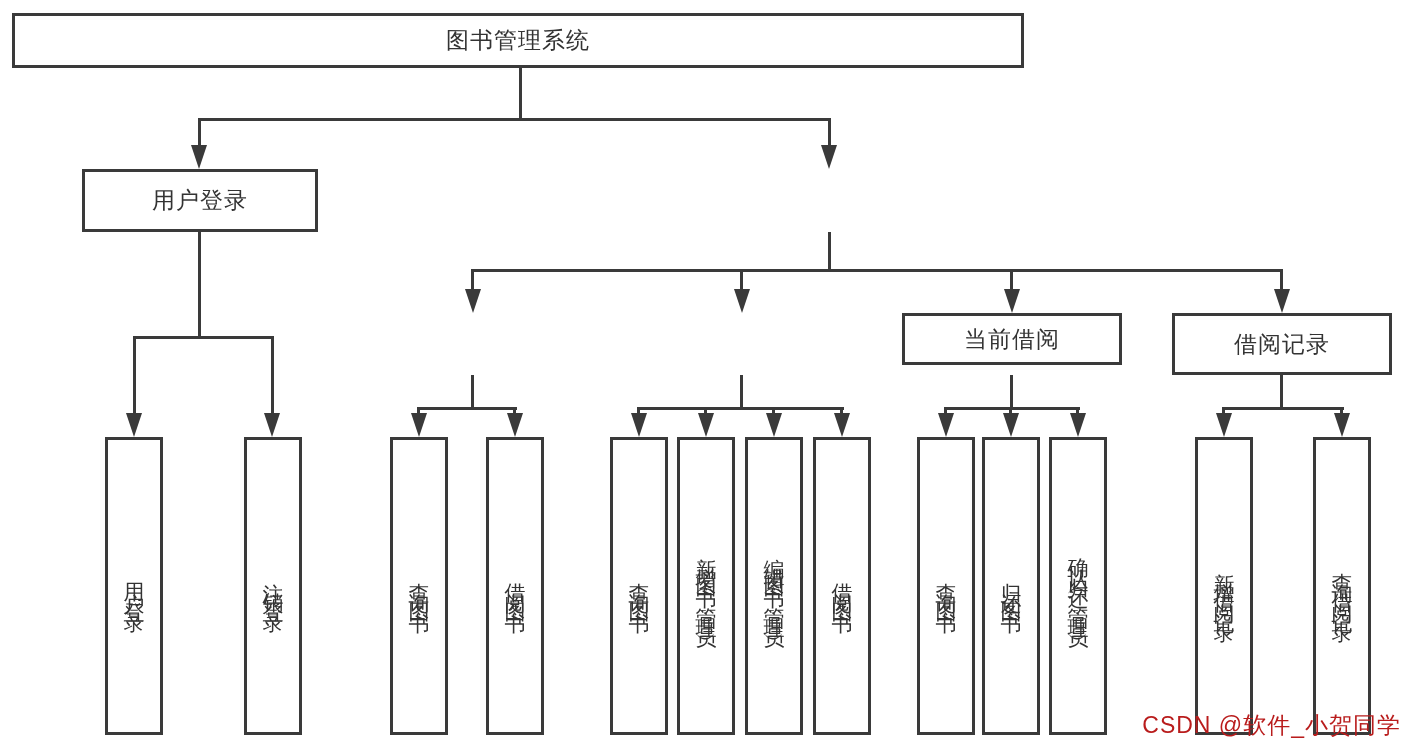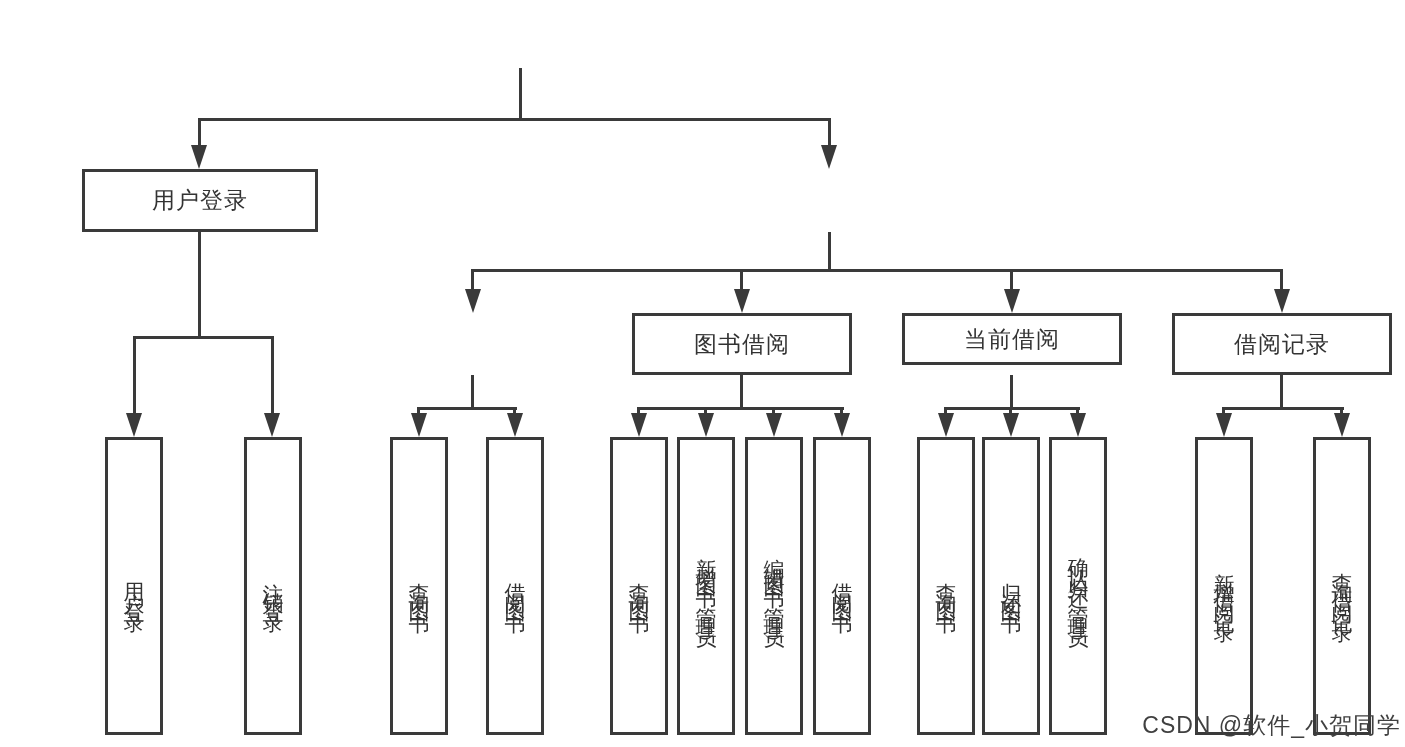--- a/index.html
+++ b/index.html
@@ -47,37 +47,37 @@
     text-orientation:mixed;
     font-size:21px;
     letter-spacing:10px;
     color:var(--text);
     white-space:nowrap;
   }
   .watermark{
     position:absolute;
     right:4px;top:710px;
     font-size:23px;
-    color:#404040;
+    color:#b91c1c;
     letter-spacing:1px;
     white-space:nowrap;
     z-index:10;
   }
 </style>
 </head>
 <body>
 
 <div class="canvas">
 
+  <div class="node" style="left:12px;top:13px;width:1012px;height:55px">图书管理系统</div>
 
   <div class="node" style="left:82px;top:169px;width:236px;height:63px">用户登录</div>
 
 
 
-  <div class="node" style="left:632px;top:313px;width:220px;height:62px">图书借阅</div>
 
   <div class="node" style="left:902px;top:313px;width:220px;height:52px">当前借阅</div>
 
   <div class="node" style="left:1172px;top:313px;width:220px;height:62px">借阅记录</div>
 
   <div class="leaf" style="left:105px">
     <span>用户登录</span>
   </div>
   <div class="leaf" style="left:244px">
     <span>注销登录</span>

